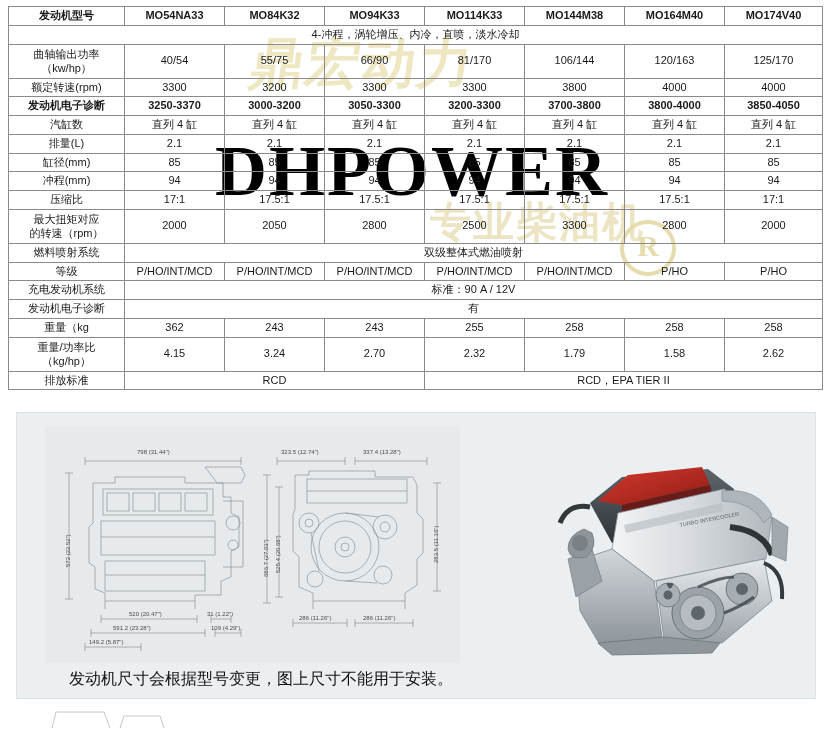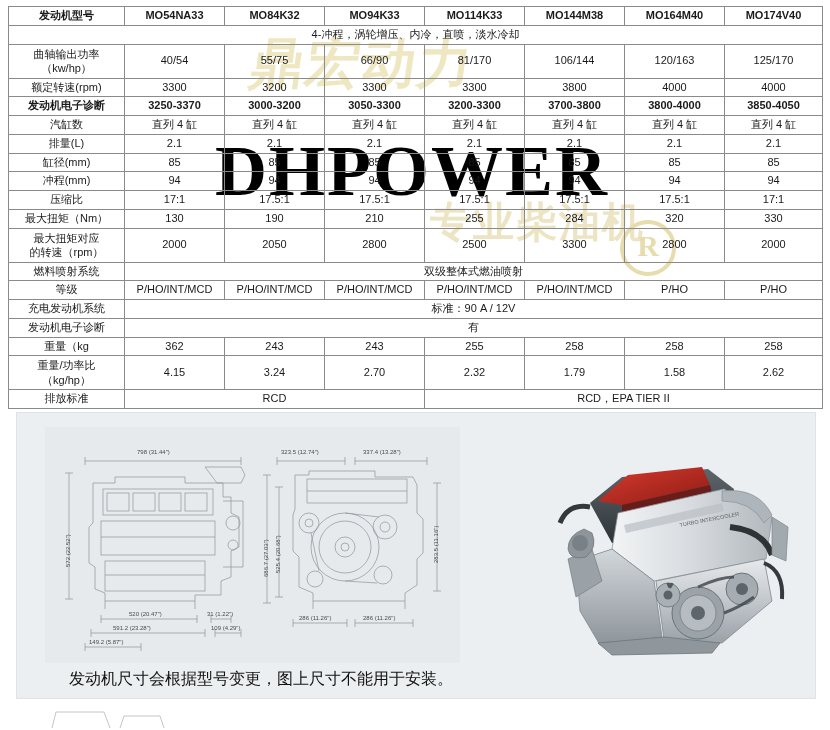--- a/index.html
+++ b/index.html
@@ -293,30 +293,20 @@
           <td class="rowhead">压缩比</td>
           <td>17:1</td>
           <td>17.5:1</td>
           <td>17.5:1</td>
           <td>17.5:1</td>
           <td>17.5:1</td>
           <td>17.5:1</td>
           <td>17:1</td>
         </tr>
 
-        <tr>
-          <td class="rowhead">最大扭矩（Nm）</td>
-          <td>130</td>
-          <td>190</td>
-          <td>210</td>
-          <td>255</td>
-          <td>284</td>
-          <td>320</td>
-          <td>330</td>
-        </tr>
 
         <tr style="height:34px">
           <td class="rowhead">
             <span class="two-line">最大扭矩对应</span>
             <span class="two-line">的转速（rpm）</span>
           </td>
           <td>2000</td>
           <td>2050</td>
           <td>2800</td>
           <td>2500</td>

